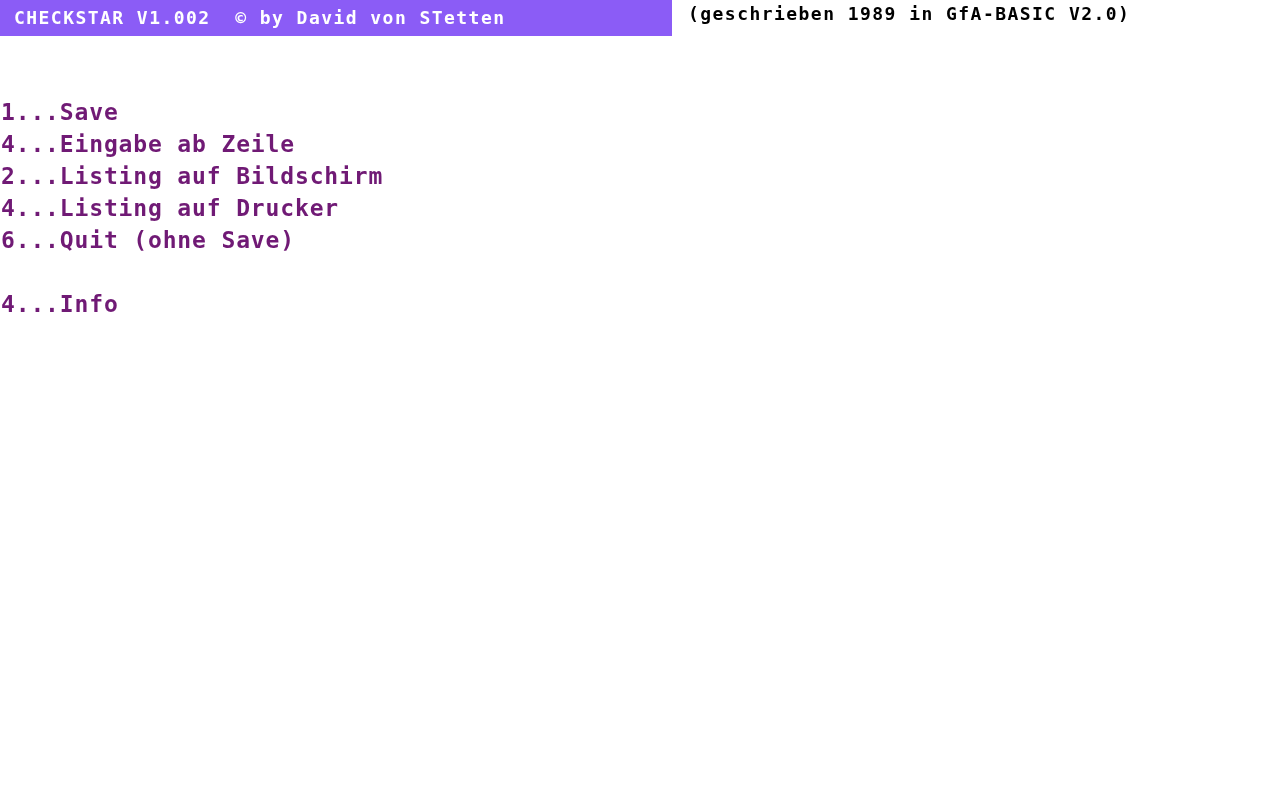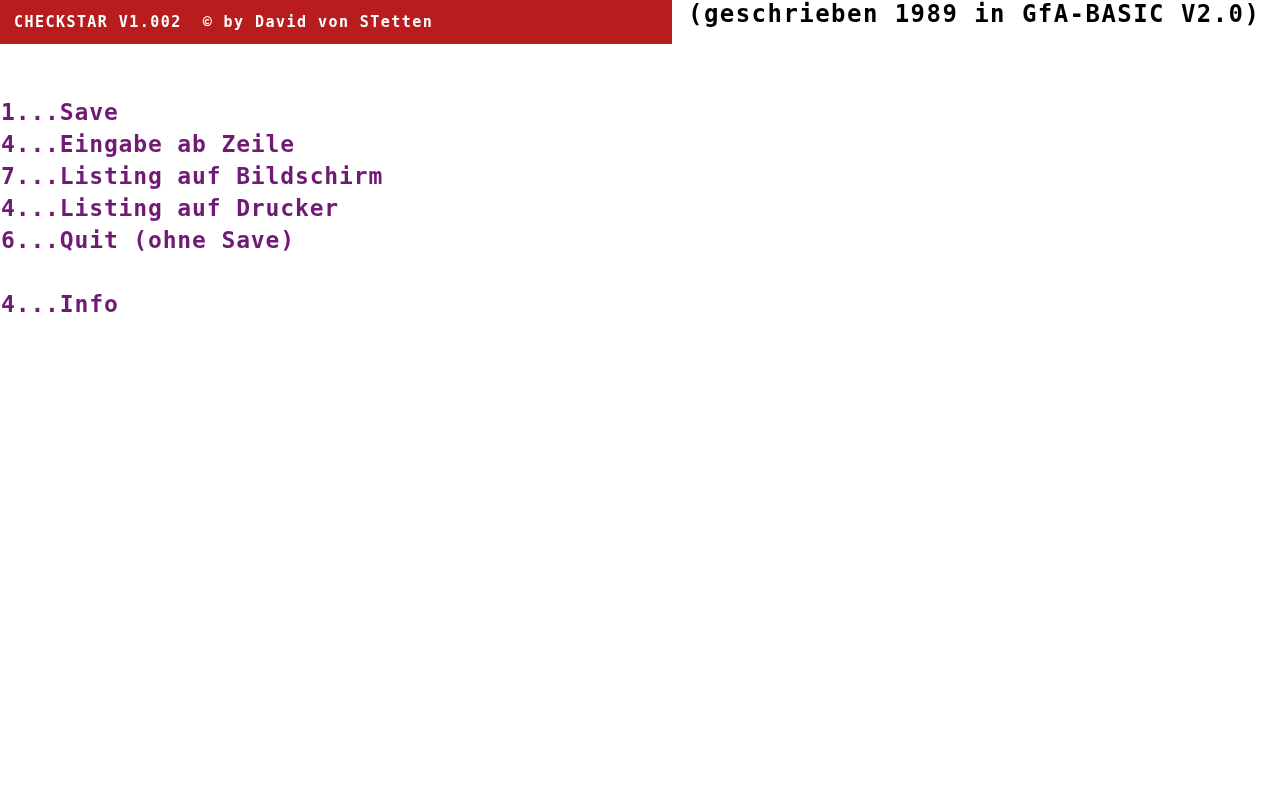--- a/index.html
+++ b/index.html
@@ -29,45 +29,45 @@
     left: 0;
     top: 0;
     width: 1280px;
     height: 28px;
     display: flex;
     align-items: stretch;
     white-space: pre;
   }
 
   .title-inverse {
-    background: #b91c1c;
+    background: #8b5cf6;
     color: #ffffff;
     display: flex;
     align-items: center;
-    height: 44px;
+    height: 36px;
     width: 672px;
     box-sizing: border-box;
     padding-left: 14px;
-    font-size: 15px;
+    font-size: 18px;
     line-height: 28px;
     letter-spacing: 1.45px;
     font-weight: bold;
     white-space: pre;
     overflow: hidden;
   }
 
   .title-normal {
     background: #ffffff;
     color: #000000;
     display: flex;
     align-items: center;
     height: 28px;
     box-sizing: border-box;
     padding-left: 16px;
-    font-size: 24px;
+    font-size: 18px;
     line-height: 28px;
     letter-spacing: 1.45px;
     font-weight: bold;
     white-space: pre;
     overflow: hidden;
   }
 
   
   .menu {
     position: absolute;
@@ -101,20 +101,20 @@
 <div id="screen">
 
   <div class="title-line">
     <div class="title-inverse">CHECKSTAR V1.002  © by David von STetten</div>
     <div class="title-normal">(geschrieben 1989 in GfA-BASIC V2.0)</div>
   </div>
 
   <div class="menu" id="menu-list">
       <div class="menu-line">1...Save</div>
       <div class="menu-line">4...Eingabe ab Zeile</div>
-      <div class="menu-line">7...Listing auf Bildschirm</div>
+      <div class="menu-line">2...Listing auf Bildschirm</div>
       <div class="menu-line">4...Listing auf Drucker</div>
       <div class="menu-line">6...Quit (ohne Save)</div>
       <div class="menu-line spacer"></div>
       <div class="menu-line">4...Info</div>
     </div>
 
 </div>
 
 </body></html>

